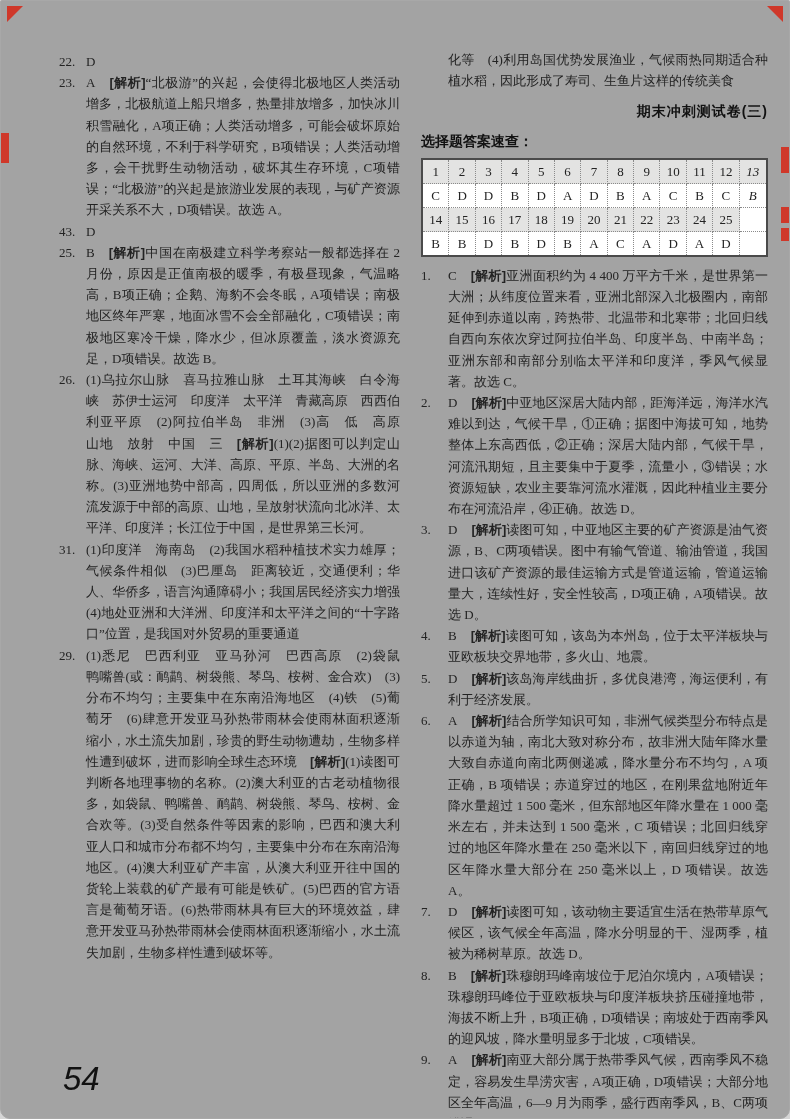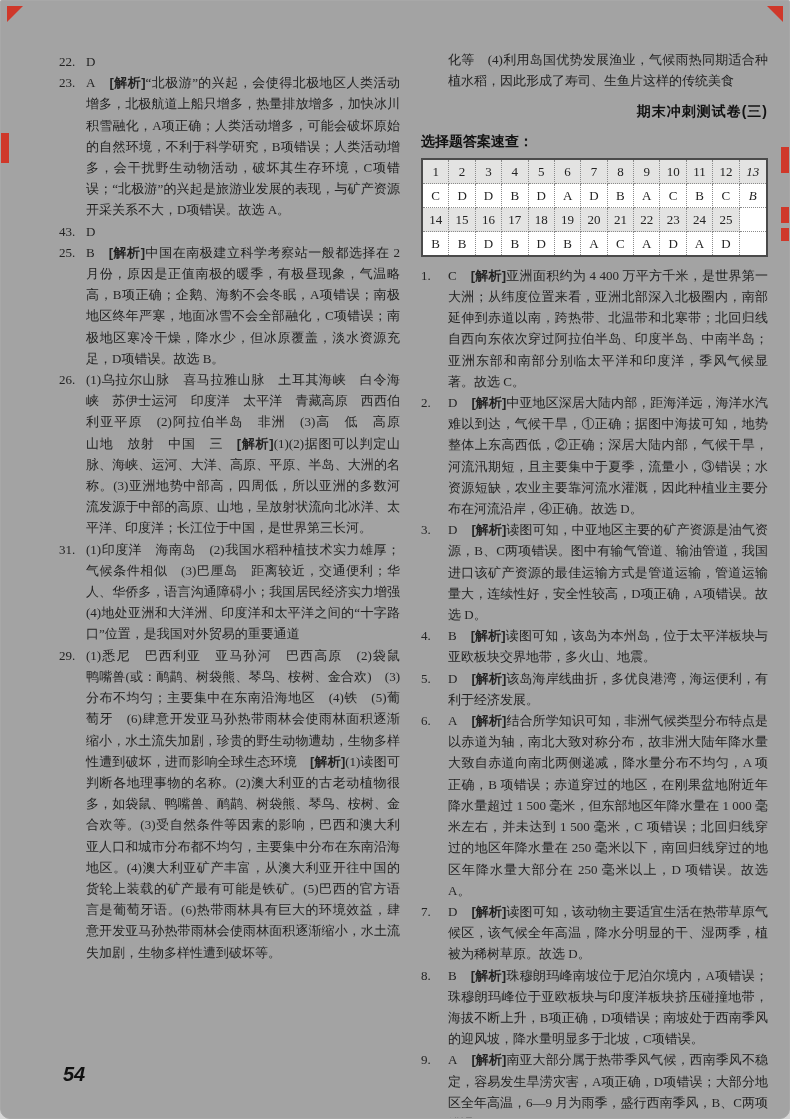--- a/index.html
+++ b/index.html
@@ -38,23 +38,23 @@
   .answer-table .cell {
     height:23px; line-height:23px; text-align:center; font-size:13px;
     border-right:1px dotted #8a8a8a; border-bottom:1px dotted #8a8a8a;
     overflow:hidden;
   }
   .answer-table .cell.numbg { background:#e3e3e2; }
   .answer-table .cell:nth-child(13n) { border-right:none;font-style:italic; }
   .answer-table .cell.lastrow { border-bottom:none; }
 
   .page-number {
-    position:absolute; left:62px; bottom:32px;
+    position:absolute; left:62px; bottom:20px;
     font-family:"Liberation Sans","DejaVu Sans",sans-serif;
-    font-weight:bold; font-style:italic; font-size:20px; color:#111;
+    font-weight:normal; font-style:italic; font-size:33px; color:#111;
   }
 
   .mark { position:absolute; background:#cf382a; }
   .mark-corner-tl { top:5px; left:6px; width:0; height:0; background:none;
     border-top:16px solid #cf382a; border-right:16px solid transparent; }
   .mark-corner-tr { top:5px; right:6px; width:0; height:0; background:none;
     border-top:16px solid #cf382a; border-left:16px solid transparent; }
   .tab-left-1  { left:0;  top:132px; width:8px; height:30px; }
   .tab-right-1 { right:0; top:146px; width:8px; height:26px; }
   .tab-right-2 { right:0; top:206px; width:8px; height:16px; }

